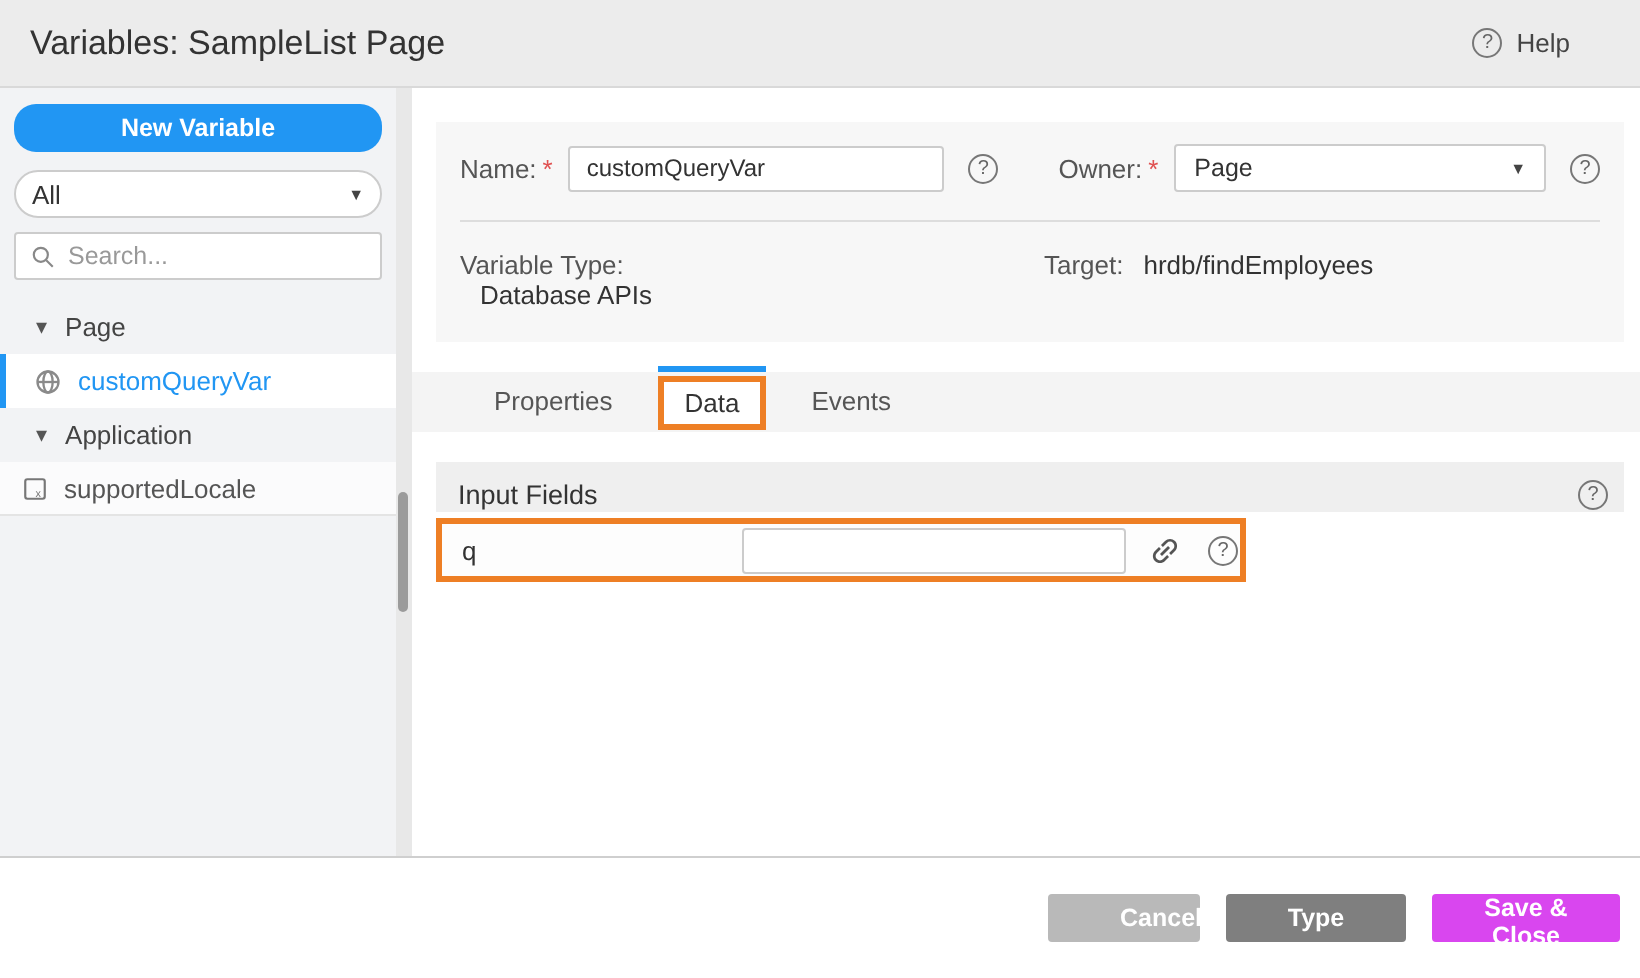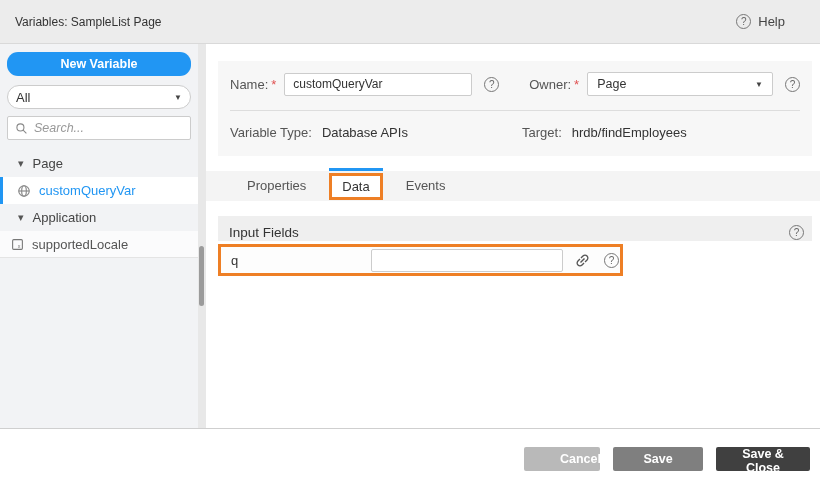--- a/index.html
+++ b/index.html
@@ -3,42 +3,42 @@
 <meta charset="utf-8">
 <style>
   * { margin:0; padding:0; box-sizing:border-box; }
   html,body { width:820px; height:489px; }
   body { font-family:"Liberation Sans","DejaVu Sans",sans-serif; background:#fff; }
   .app { position:relative; width:820px; height:489px; background:#fff; overflow:hidden; }
 
   
   .header { height:44px; background:#ececec; border-bottom:1px solid #d9d9d9;
             display:flex; align-items:center; padding:0 15px; }
-  .header-title { font-size:12px; color:#333; }
+  .header-title { font-size:17px; color:#333; }
   .header-right { margin-left:auto; display:flex; align-items:center; gap:7px; margin-right:20px; cursor:pointer; }
   .qmark { display:inline-flex; width:15px; height:15px; border:1px solid #777; border-radius:50%;
            color:#666; font-size:10px; align-items:center; justify-content:center; flex:0 0 auto; background:transparent; }
   .help-label { font-size:13px; color:#444; }
 
   
   .body-row { display:flex; height:385px; border-bottom:1px solid #cfcfcf; }
 
   
   .sidebar { width:198px; background:#f2f3f5; display:flex; flex-direction:column; }
   .btn-new-variable { margin:8px 7px 0 7px; height:24px; background:#2196f3; color:#fff;
            border:none; font-size:12.5px; font-weight:bold; cursor:pointer; border-radius:11px;
            font-family:inherit; }
   .filter-select { margin:9px 7px 0 7px; height:24px; background:#fff; border:1px solid #ccc;
            display:flex; align-items:center; padding:0 8px; font-size:13px; color:#333; cursor:pointer; border-radius:12px; }
   .filter-caret { margin-left:auto; font-size:8px; color:#444; }
   .search-wrap { margin:7px 7px 0 7px; height:24px; background:#fff; border:1px solid #ccc;
            display:flex; align-items:center; padding:0 7px; border-radius:2px; }
   .search-wrap svg { flex:0 0 auto; }
   .search-input { border:none; outline:none; width:100%; margin-left:6px; font-size:12.5px; color:#333;
-           font-family:inherit; background:transparent;font-style:italic; }
+           font-family:inherit; background:transparent; }
   .search-input::placeholder { color:#999; }
   .tree { margin-top:10px; }
   .tree-group { height:27px; display:flex; align-items:center; padding-left:18px; cursor:pointer; }
   .tree-caret { font-size:11px; color:#555; margin-right:9px; }
   .tree-group-label { font-size:13px; color:#444; }
   .tree-item { height:27px; display:flex; align-items:center; padding-left:11px; cursor:pointer; }
   .tree-item.selected { background:#fff; border-left:3px solid #2196f3; padding-left:14px; }
   .tree-item.selected .tree-item-label { color:#2196f3; }
   .tree-item.plain { background:#fbfbfc; border-bottom:1px solid #e4e4e4; }
   .tree-item svg { margin-right:8px; flex:0 0 auto; }
@@ -57,21 +57,21 @@
   .txt-input { height:23px; border:1px solid #ccc; background:#fff; font-size:12px; color:#333;
            padding:0 8px; font-family:inherit; outline:none; border-radius:2px; }
   .name-input { width:188px; margin-left:4px; }
   .form-qmark { margin-left:12px; cursor:pointer; }
   .owner-lbl { margin-left:30px; }
   .owner-select { margin-left:4px; width:186px; height:24px; background:#fff; border:1px solid #ccc;
            display:flex; align-items:center; padding:0 9px; font-size:12.5px; color:#333; cursor:pointer; border-radius:2px; }
   .owner-caret { margin-left:auto; font-size:8px; color:#444; }
   .form-divider { border-top:1px solid #ddd; margin:14px 0; }
   .form-row2 { display:flex; font-size:13px; }
-  .vt-col { width:292px; display:flex; }
+  .vt-col { width:292px; display:flex;flex-direction:column; }
   .val { color:#333; margin-left:10px; }
   .tg-col { display:flex; }
 
   
   .tabbar { margin-top:15px; height:30px; background:#f4f4f4; display:flex; align-items:stretch; padding-left:27px; }
   .tab { font-size:13px; color:#555; line-height:30px; padding:0 14px; cursor:pointer; }
   .tab.active { background:#fff; color:#333; border:3px solid #ee7f25; margin:2px 9px 1px 9px;
            padding:0 10px; line-height:21px; position:relative; }
   .tab.active .tab-indicator { content:''; position:absolute; top:-8px; left:-3px; right:-3px; height:3px; background:#2196f3; }
 
@@ -88,21 +88,21 @@
   .link-btn { margin-left:11px; background:none; border:none; cursor:pointer; padding:0; display:flex; }
   .field-row .qmark { margin-left:13px; cursor:pointer; }
 
   
   .footer { height:60px; background:#fff; display:flex; justify-content:flex-end;
            padding:18px 10px 0 0; gap:13px; }
   .btn { height:24px; border:none; color:#fff; font-size:12.5px; font-weight:bold;
            cursor:pointer; border-radius:2px; font-family:inherit; padding:0 14px; }
   .btn-cancel { background:#b9b9b9; width:76px;padding-left:36px; }
   .btn-save { background:#7f7f7f; width:90px; }
-  .btn-saveclose { background:#404040; width:94px; }
+  .btn-saveclose { background:#d946ef; width:94px; }
 </style>
 </head>
 <body>
 
 <div class="app">
 
   <div class="header">
     <div class="header-title">Variables: SampleList Page</div>
     <div class="header-right">
       <span class="qmark">?</span>
@@ -214,17 +214,17 @@
           </button>
           <span class="qmark">?</span>
         </div>
       </div>
 
     </div>
   </div>
 
   <div class="footer">
     <button class="btn btn-cancel">Cancel</button>
-    <button class="btn btn-save">Save</button>
+    <button class="btn btn-save">Type</button>
     <button class="btn btn-saveclose">Save &amp; Close</button>
   </div>
 
 </div>
 
 </body></html>

